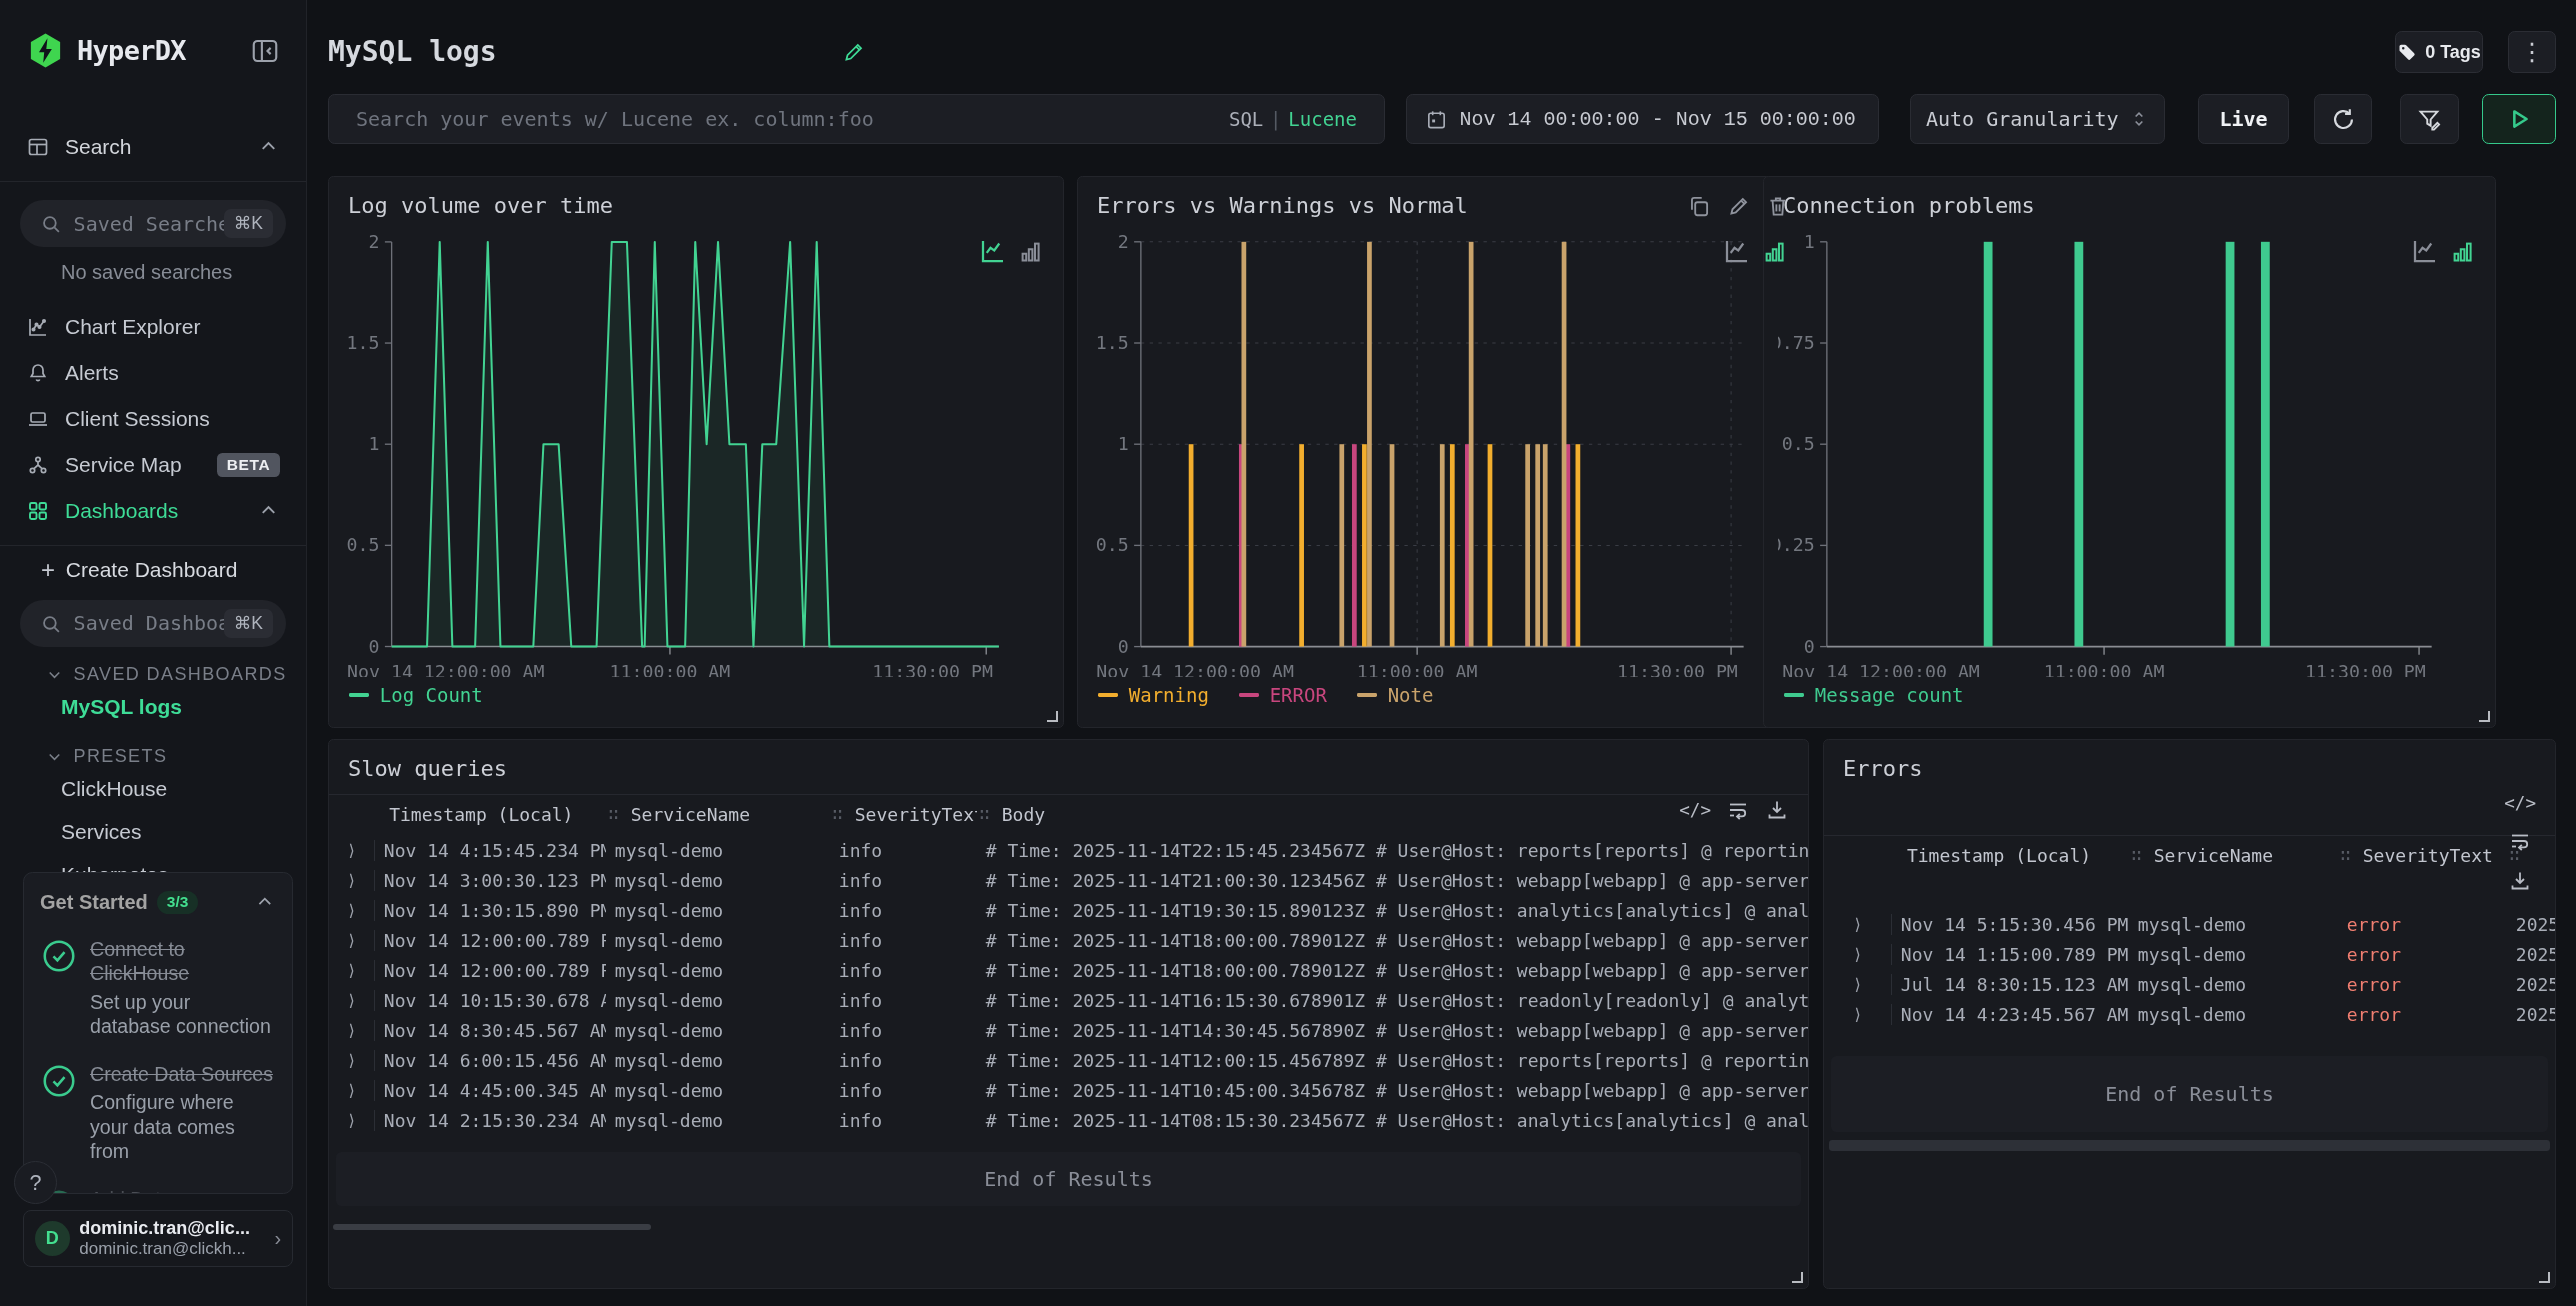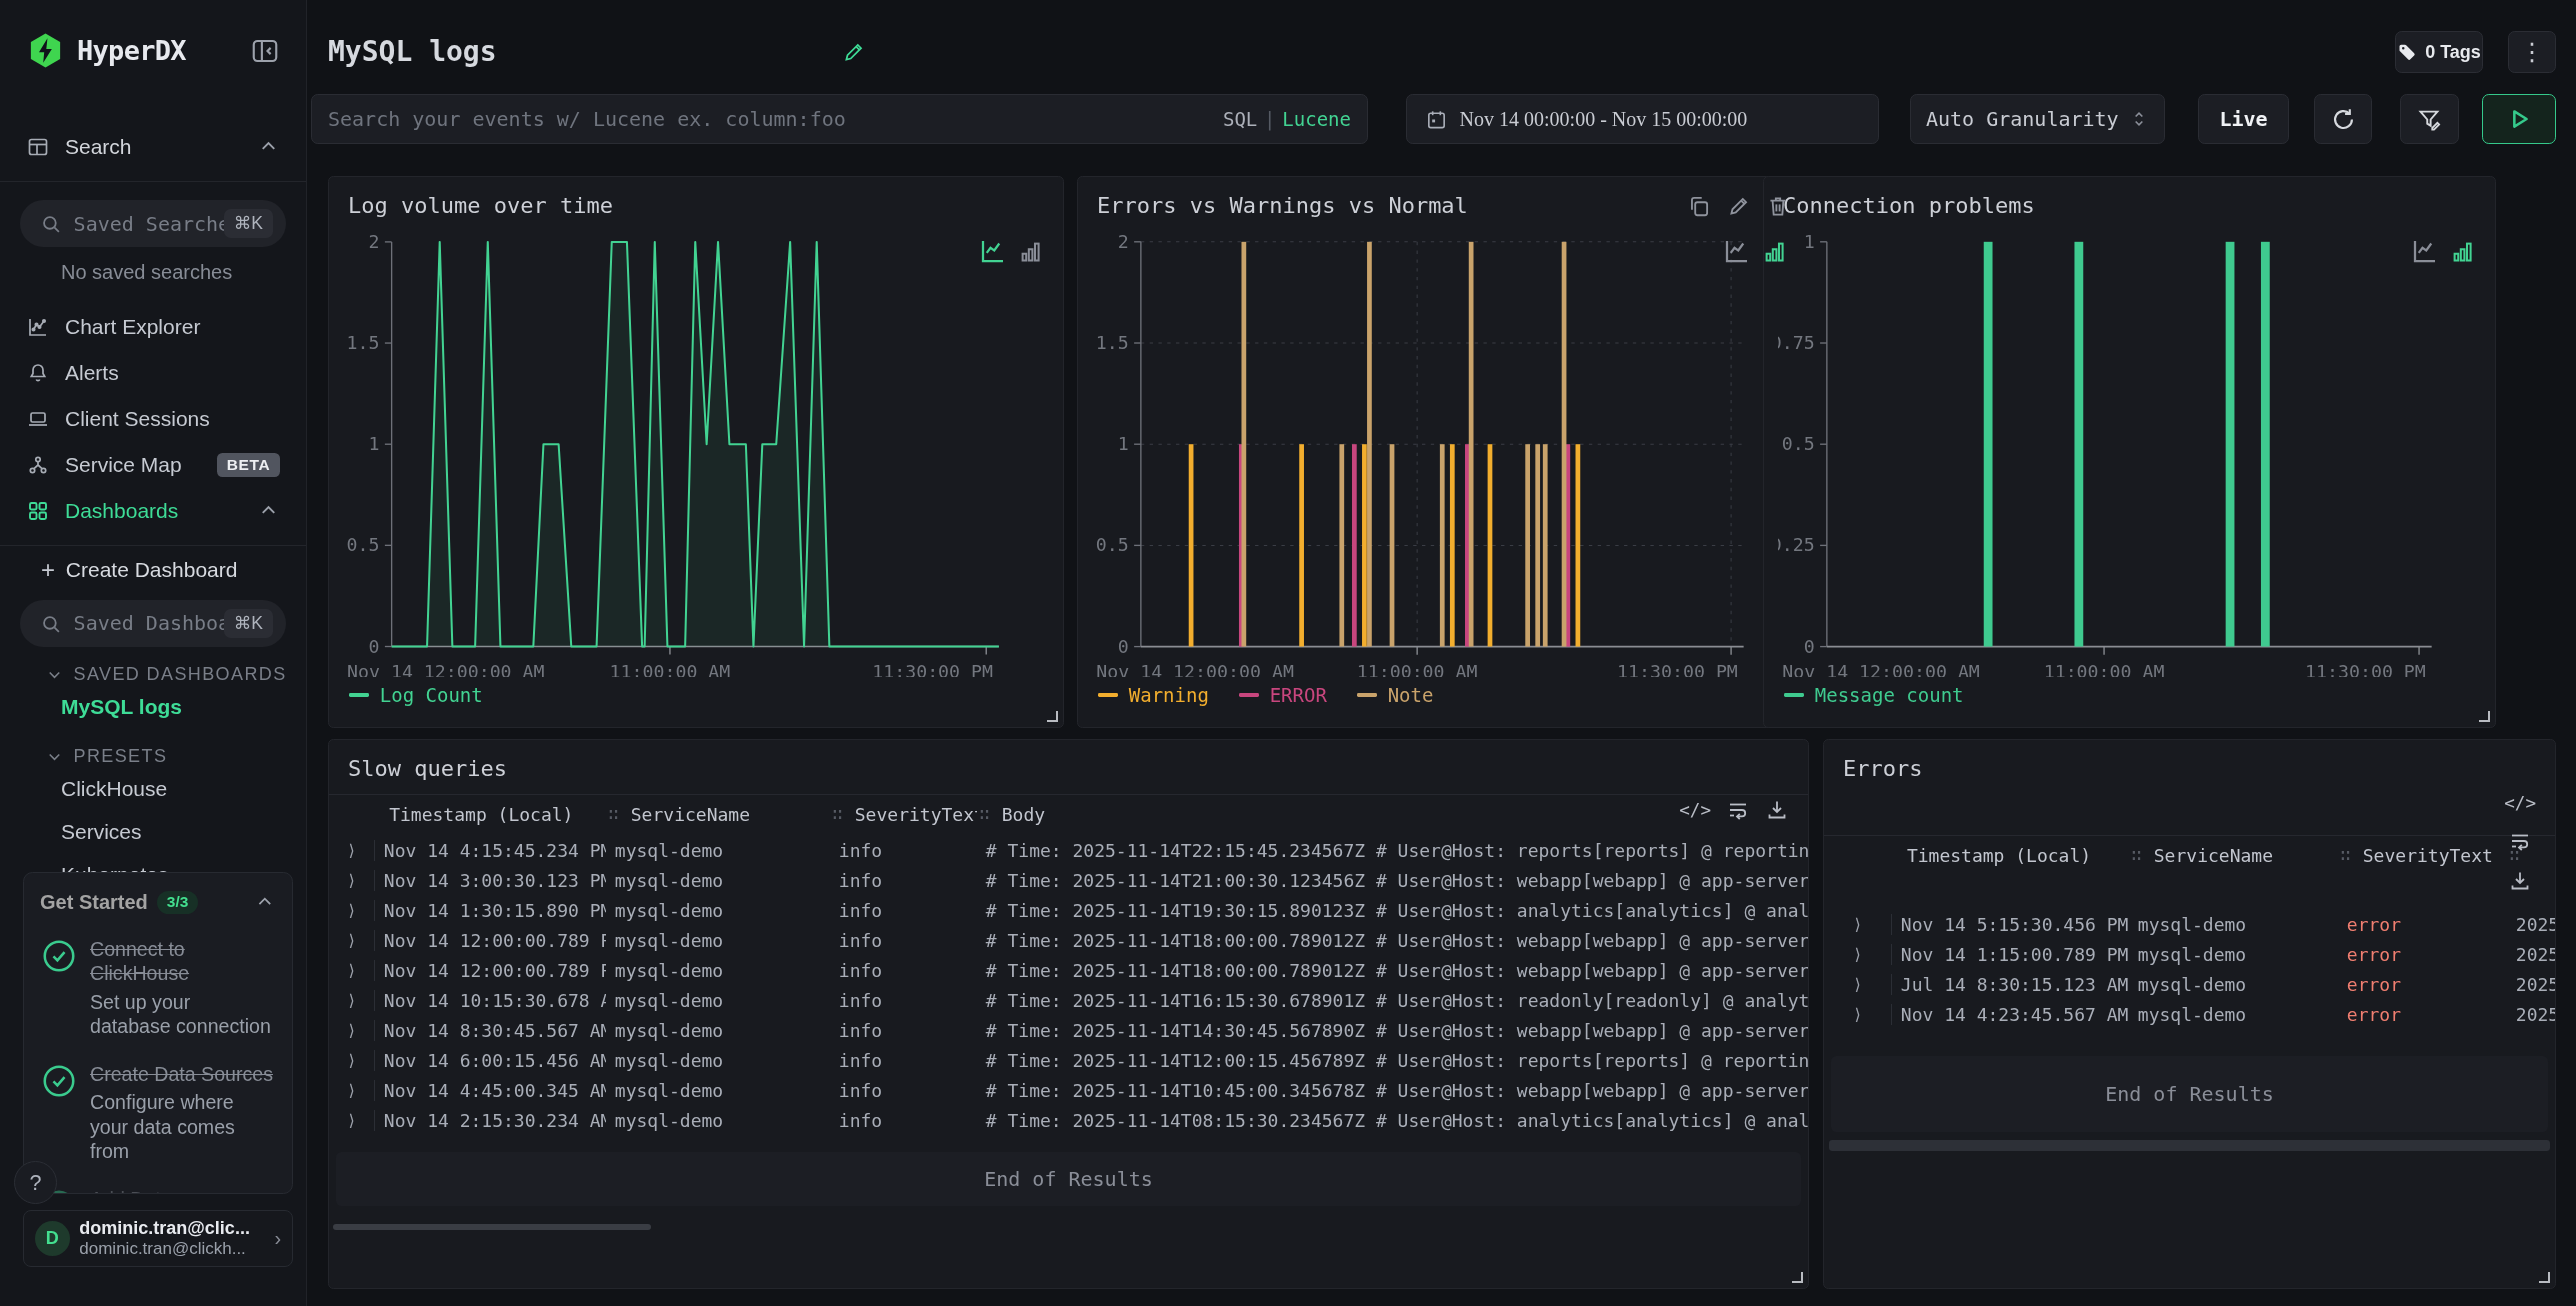--- a/index.html
+++ b/index.html
@@ -46,28 +46,28 @@
   .user-chevron{color:#8A8E98;font-size:20px}
 
   
   .main{position:absolute;left:307px;top:0;right:0;bottom:0}
   .page-title{position:absolute;left:21px;top:35px;font-size:28px;color:#D6D9DF;font-family:"DejaVu Sans Mono",monospace}
   .title-edit{position:absolute;left:534px;top:39px}
   .tags-btn{position:absolute;left:2088px;top:31px;width:88px;height:42px;background:#1C1E24;border:0.7px solid #2B2D34;border-radius:6.8px;display:flex;align-items:center;justify-content:center;gap:8px;color:#E8EAEE;font-weight:bold;font-size:18px;cursor:pointer}
   .dots-btn{position:absolute;left:2201px;top:31px;width:48px;height:42px;background:#1C1E24;border:0.7px solid #2B2D34;border-radius:6.8px;color:#C9CCD3;font-size:24px;display:flex;align-items:center;justify-content:center;cursor:pointer}
 
   .ctrl{position:absolute;top:94px;height:50px;background:#1C1E24;border:0.7px solid #2A2C33;border-radius:6.8px;display:flex;align-items:center}
-  .search-wrap{left:4px;width:1057px;padding:0 16px}
+  .search-wrap{left:21px;width:1057px;padding:0 27px}
   .search-wrap input{flex:1;background:transparent;border:none;outline:none;color:#C9CCD3;font-size:20px;font-family:"DejaVu Sans Mono",monospace}
   .search-wrap input::placeholder{color:#6F747E}
   .lang-toggle{font-family:"DejaVu Sans Mono",monospace;font-size:19px;white-space:nowrap}
   .lang-sql{color:#ACB0B9;cursor:pointer}
   .lang-sep{color:#555A63;margin:0 6.8px}
   .lang-lucene{color:#42D392;cursor:pointer}
-  .time-range{left:1099px;width:473px;gap:12px;padding:0 17.6px;color:#C9CCD3;font-size:20px;font-family:Liberation Serif, serif;cursor:pointer;white-space:nowrap}
+  .time-range{left:1099px;width:473px;gap:12px;padding:0 17.6px;color:#C9CCD3;font-size:20px;font-family:Liberation Mono, monospace;cursor:pointer;white-space:nowrap}
   .granularity{left:1603px;width:255px;gap:8px;padding:0 15px;color:#C9CCD3;font-size:20px;font-family:"DejaVu Sans Mono",monospace;cursor:pointer;justify-content:space-between}
   .live-btn{left:1891px;width:91px;justify-content:center;color:#F0F2F5;font-weight:bold;font-size:20px;font-family:"DejaVu Sans Mono",monospace;cursor:pointer}
   .refresh-btn{left:2007px;width:58px;justify-content:center;cursor:pointer}
   .filter-btn{left:2093px;width:59px;justify-content:center;cursor:pointer}
   .play-btn{left:2175px;width:74px;justify-content:center;background:#14241D;border:1.4px solid #35C98B;cursor:pointer}
 
   
   .panel{position:absolute;background:#181A1F;border:0.7px solid #23252B;border-radius:5.4px}
   .p1{left:21px;top:176px;width:736px;height:552px}
   .p2{left:770px;top:176px;width:731px;height:552px}

